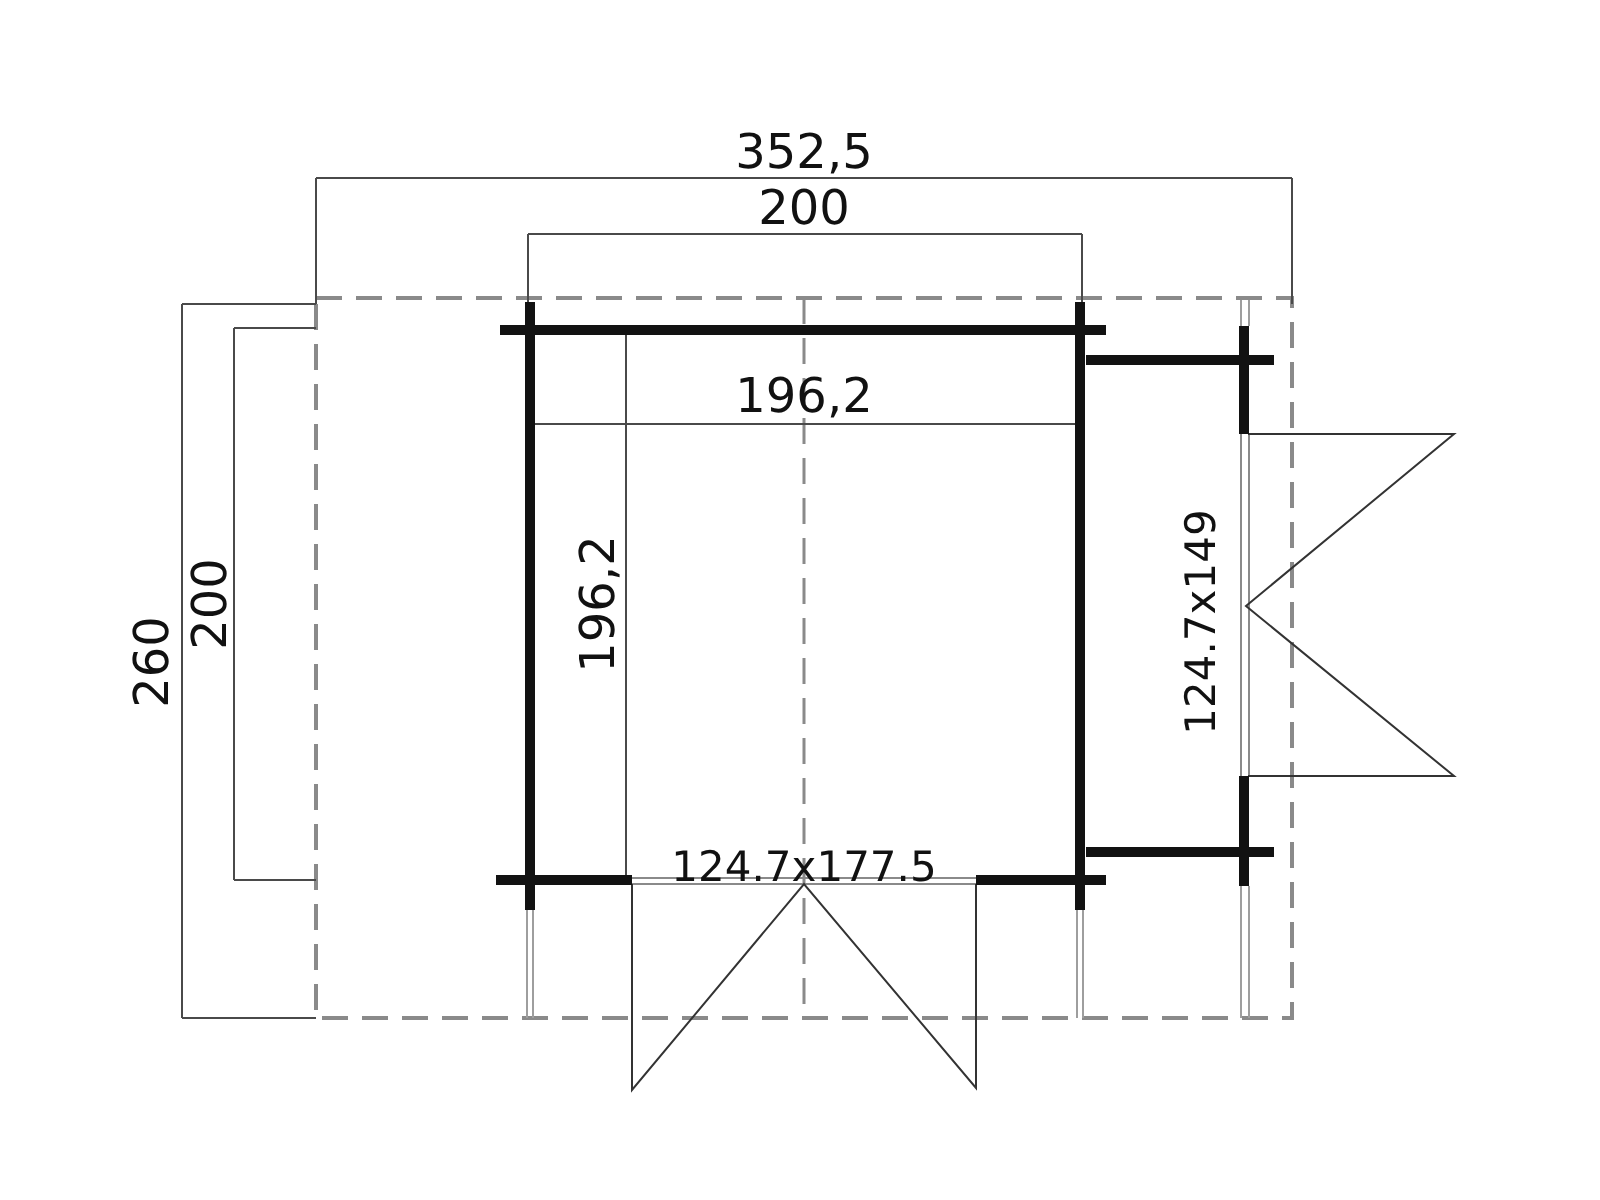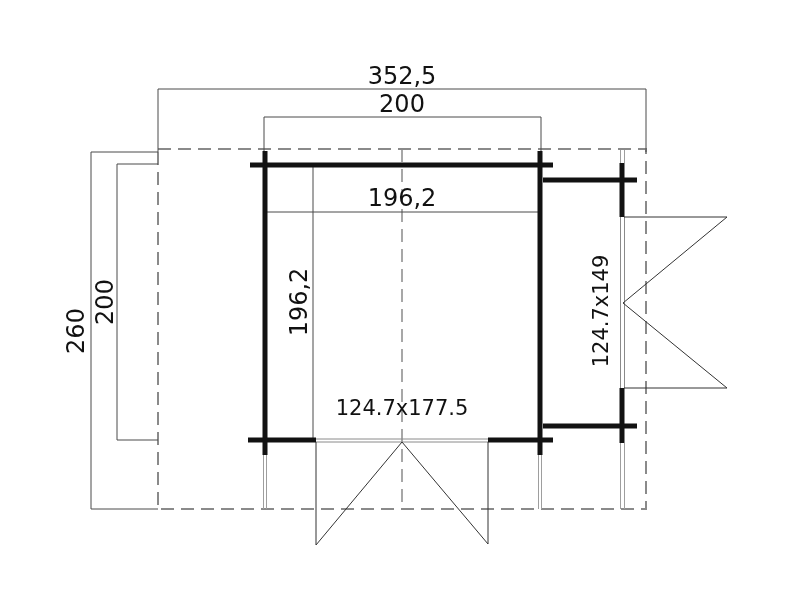--- a/index.html
+++ b/index.html
@@ -77,17 +77,17 @@
   <div class="lbl big" style="left:402px; top:104px">200</div>
 
   <div class="lbl big" style="left:402px; top:198px">196,2</div>
 
   <div class="lbl big rot" style="left:299px; top:302px">196,2</div>
 
   <div class="lbl big rot" style="left:76px; top:331px">260</div>
 
   <div class="lbl big rot" style="left:105px; top:302px">200</div>
 
-  <div class="lbl small" style="left:402px; top:408px">124.7x177.5</div>
+  <div class="lbl small" style="left:402px; top:434px">124.7x177.5</div>
 
   <div class="lbl small rot" style="left:601px; top:311px">124.7x149</div>
 
 </div>
 
 </body></html>

